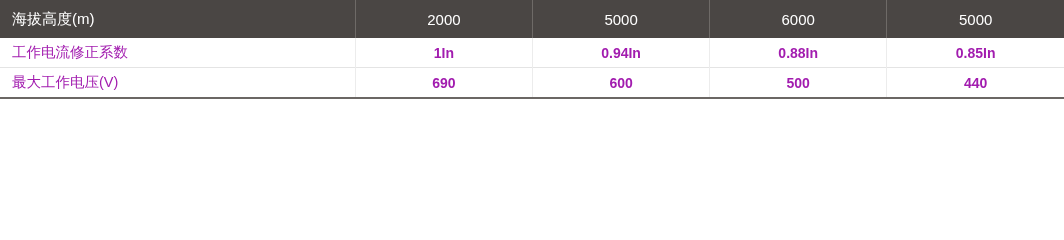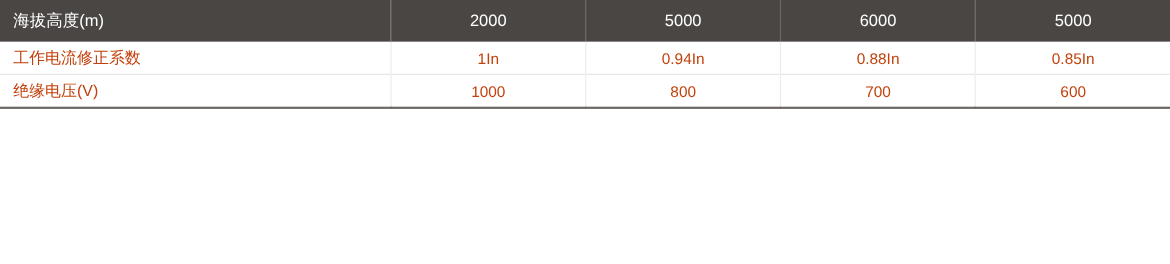--- a/index.html
+++ b/index.html
@@ -43,38 +43,39 @@
     text-align: center;
   }
   .spec-table thead th.last {
     border-right: none;
     text-align: center;
   }
 
   
   .spec-table tbody td {
     background: #ffffff;
-    color: #c2410c;
+    color: #a21caf;
     height: 29px;
     font-size: 14px;
     padding: 0;
     vertical-align: middle;
     border-top: 1px solid #e4e4e4;
     border-right: 1px solid #ececec;
   }
   .spec-table tbody tr:first-child td {
     border-top: none;
   }
   .spec-table tbody td.row-label {
     text-align: left;
     padding-left: 12px;
     font-size: 14.5px;
   }
   .spec-table tbody td.row-val {
     text-align: center;
+    font-weight: bold;
   }
   .spec-table tbody td.last {
     border-right: none;
   }
 </style>
 </head>
 <body>
 
 <table class="spec-table">
   <colgroup>
@@ -97,23 +98,23 @@
 
   <tbody>
     <tr>
       <td class="row-label">工作电流修正系数</td>
       <td class="row-val">1In</td>
       <td class="row-val">0.94In</td>
       <td class="row-val">0.88In</td>
       <td class="row-val last">0.85In</td>
     </tr>
 
+    <tr>
+      <td class="row-label">最大工作电压(V)</td>
+      <td class="row-val">690</td>
+      <td class="row-val">600</td>
+      <td class="row-val">500</td>
+      <td class="row-val last">440</td>
+    </tr>
 
-    <tr>
-      <td class="row-label">绝缘电压(V)</td>
-      <td class="row-val">1000</td>
-      <td class="row-val">800</td>
-      <td class="row-val">700</td>
-      <td class="row-val last">600</td>
-    </tr>
 
   </tbody>
 </table>
 
 </body></html>

